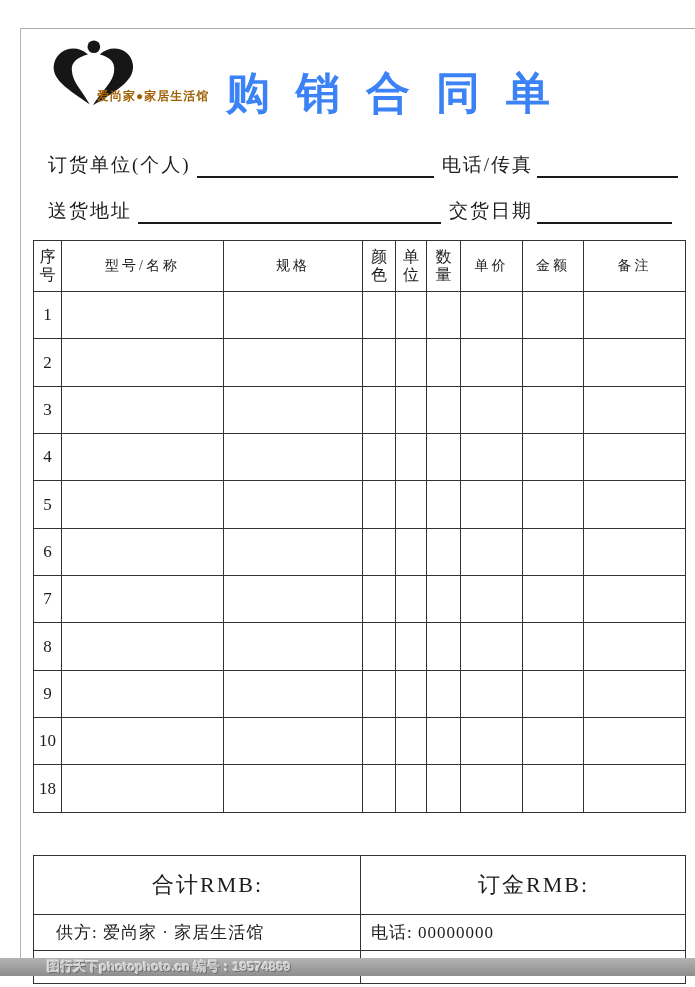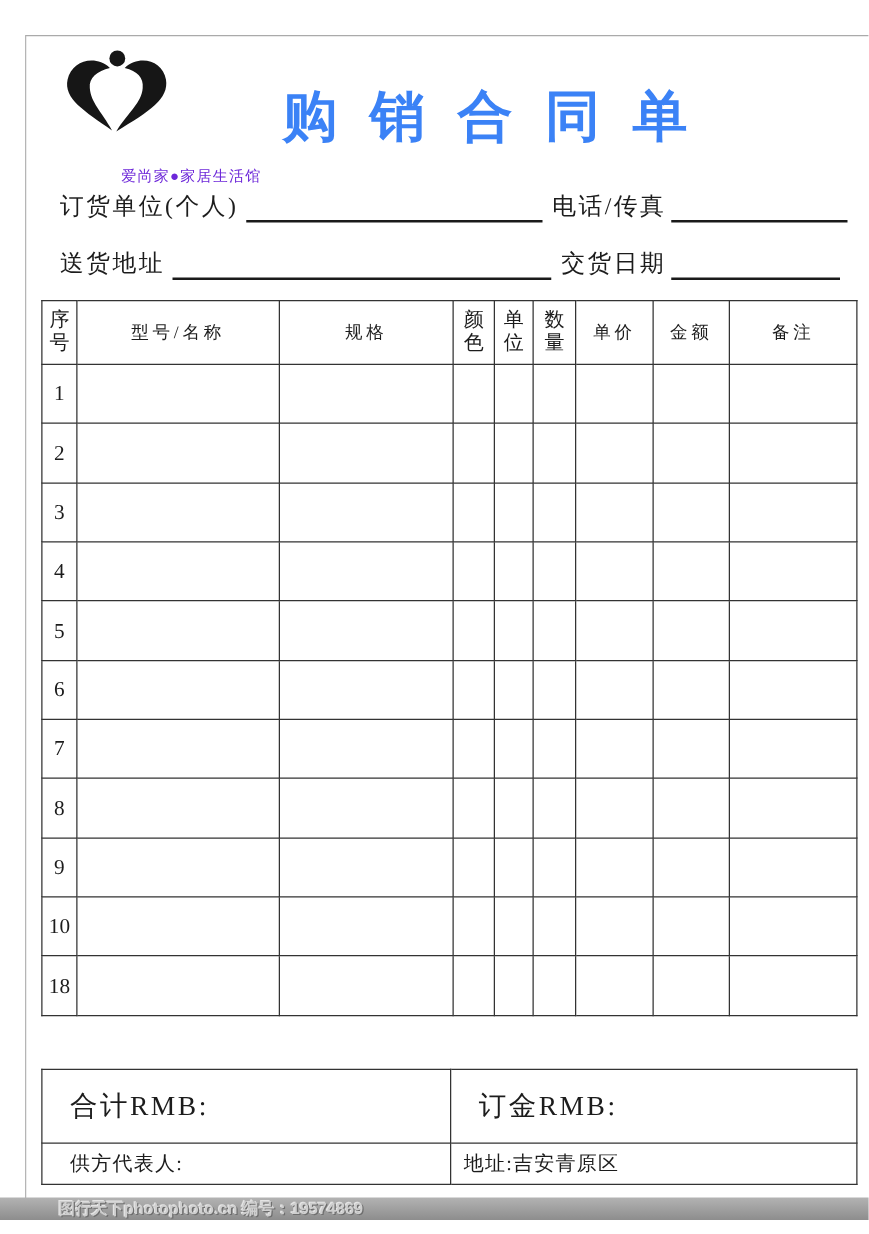--- a/index.html
+++ b/index.html
@@ -7,22 +7,22 @@
     position:relative;width:695px;height:987px;background:#ffffff;overflow:hidden;
     font-family:"Liberation Serif","DejaVu Serif",serif;color:#1c1c1c;
   }
   
   .frame-top{position:absolute;left:20px;top:28px;width:675px;height:0;border-top:1px solid #aaaaaa;}
   .frame-left{position:absolute;left:20px;top:28px;width:0;height:932px;border-left:1px solid #b5b5b5;}
 
   
   .logo-box{position:absolute;left:50px;top:40px;width:86px;height:66px;}
   .brand-text{
-    position:absolute;left:97px;top:88px;font-size:12px;font-weight:normal;
-    letter-spacing:1px;color:#6d28d9;white-space:nowrap;margin-top:45px;
+    position:absolute;left:97px;top:88px;font-size:12px;font-weight:bold;
+    letter-spacing:1px;color:#a16207;white-space:nowrap;
   }
   .doc-title{
     position:absolute;left:226px;top:64px;margin:0;font-size:44px;font-weight:bold;
     letter-spacing:26px;color:#3b82f6;white-space:nowrap;
   }
 
   
   .field-row{position:absolute;display:flex;align-items:flex-end;height:26px;font-size:19px;letter-spacing:2px;}
   .field-row .lbl{white-space:nowrap;font-weight:500;}
   .field-row .line{border-bottom:2px solid #1a1a1a;height:20px;}
@@ -36,21 +36,21 @@
   table{border-collapse:collapse;table-layout:fixed;}
   .items{position:absolute;left:33px;top:240px;width:652px;}
   .items th,.items td{border:1px solid #333333;padding:0;}
   .items th{font-weight:normal;font-size:14px;letter-spacing:3px;text-align:center;vertical-align:middle;height:46px;}
   .items th.vhead{letter-spacing:0;font-size:16px;line-height:1.15;word-break:break-all;padding:2px 1px;margin-top:27px;}
   .items td{height:46.35px;font-size:17px;text-align:center;vertical-align:middle;background:#ffffff;}
 
   
   .summary{position:absolute;left:33px;top:855px;width:652px;}
   .summary td{border:1px solid #333333;vertical-align:middle;background:#ffffff;}
-  .r-total td{height:56px;font-size:22px;letter-spacing:2px;}
+  .r-total td{height:56px;font-size:22px;letter-spacing:2px;text-align:center;}
   .r-supplier td{height:33px;font-size:17px;letter-spacing:1px;}
   .r-rep td{height:30px;font-size:16px;letter-spacing:1px;}
   .cell-l{padding-left:22px;}
   .cell-r{padding-left:10px;}
   .addr{font-size:14px;letter-spacing:0;}
 
   
   .watermark-bar{
     position:absolute;left:0;top:958px;width:695px;height:18px;z-index:5;
     background:linear-gradient(#b3b3b3,#8d8d8d);
@@ -248,20 +248,24 @@
   <table class="summary">
     <colgroup>
         <col style="width:327px">
         <col style="width:325px">
       </colgroup>
     <tbody>
         <tr class="r-total">
       <td class="cell-l">合计RMB:</td>
       <td class="cell-l">订金RMB:</td>
     </tr>
+    <tr class="r-supplier">
+      <td class="cell-l">供方: 爱尚家 · 家居生活馆</td>
+      <td class="cell-r">电话: 00000000</td>
+    </tr>
     <tr class="r-rep">
       <td class="cell-l">供方代表人:</td>
       <td class="cell-r addr">地址:吉安青原区</td>
     </tr>
   </tbody>
     </table>
 
   <div class="watermark-bar">
     <span class="watermark-text">图行天下photophoto.cn 编号：19574869</span>
   </div>

